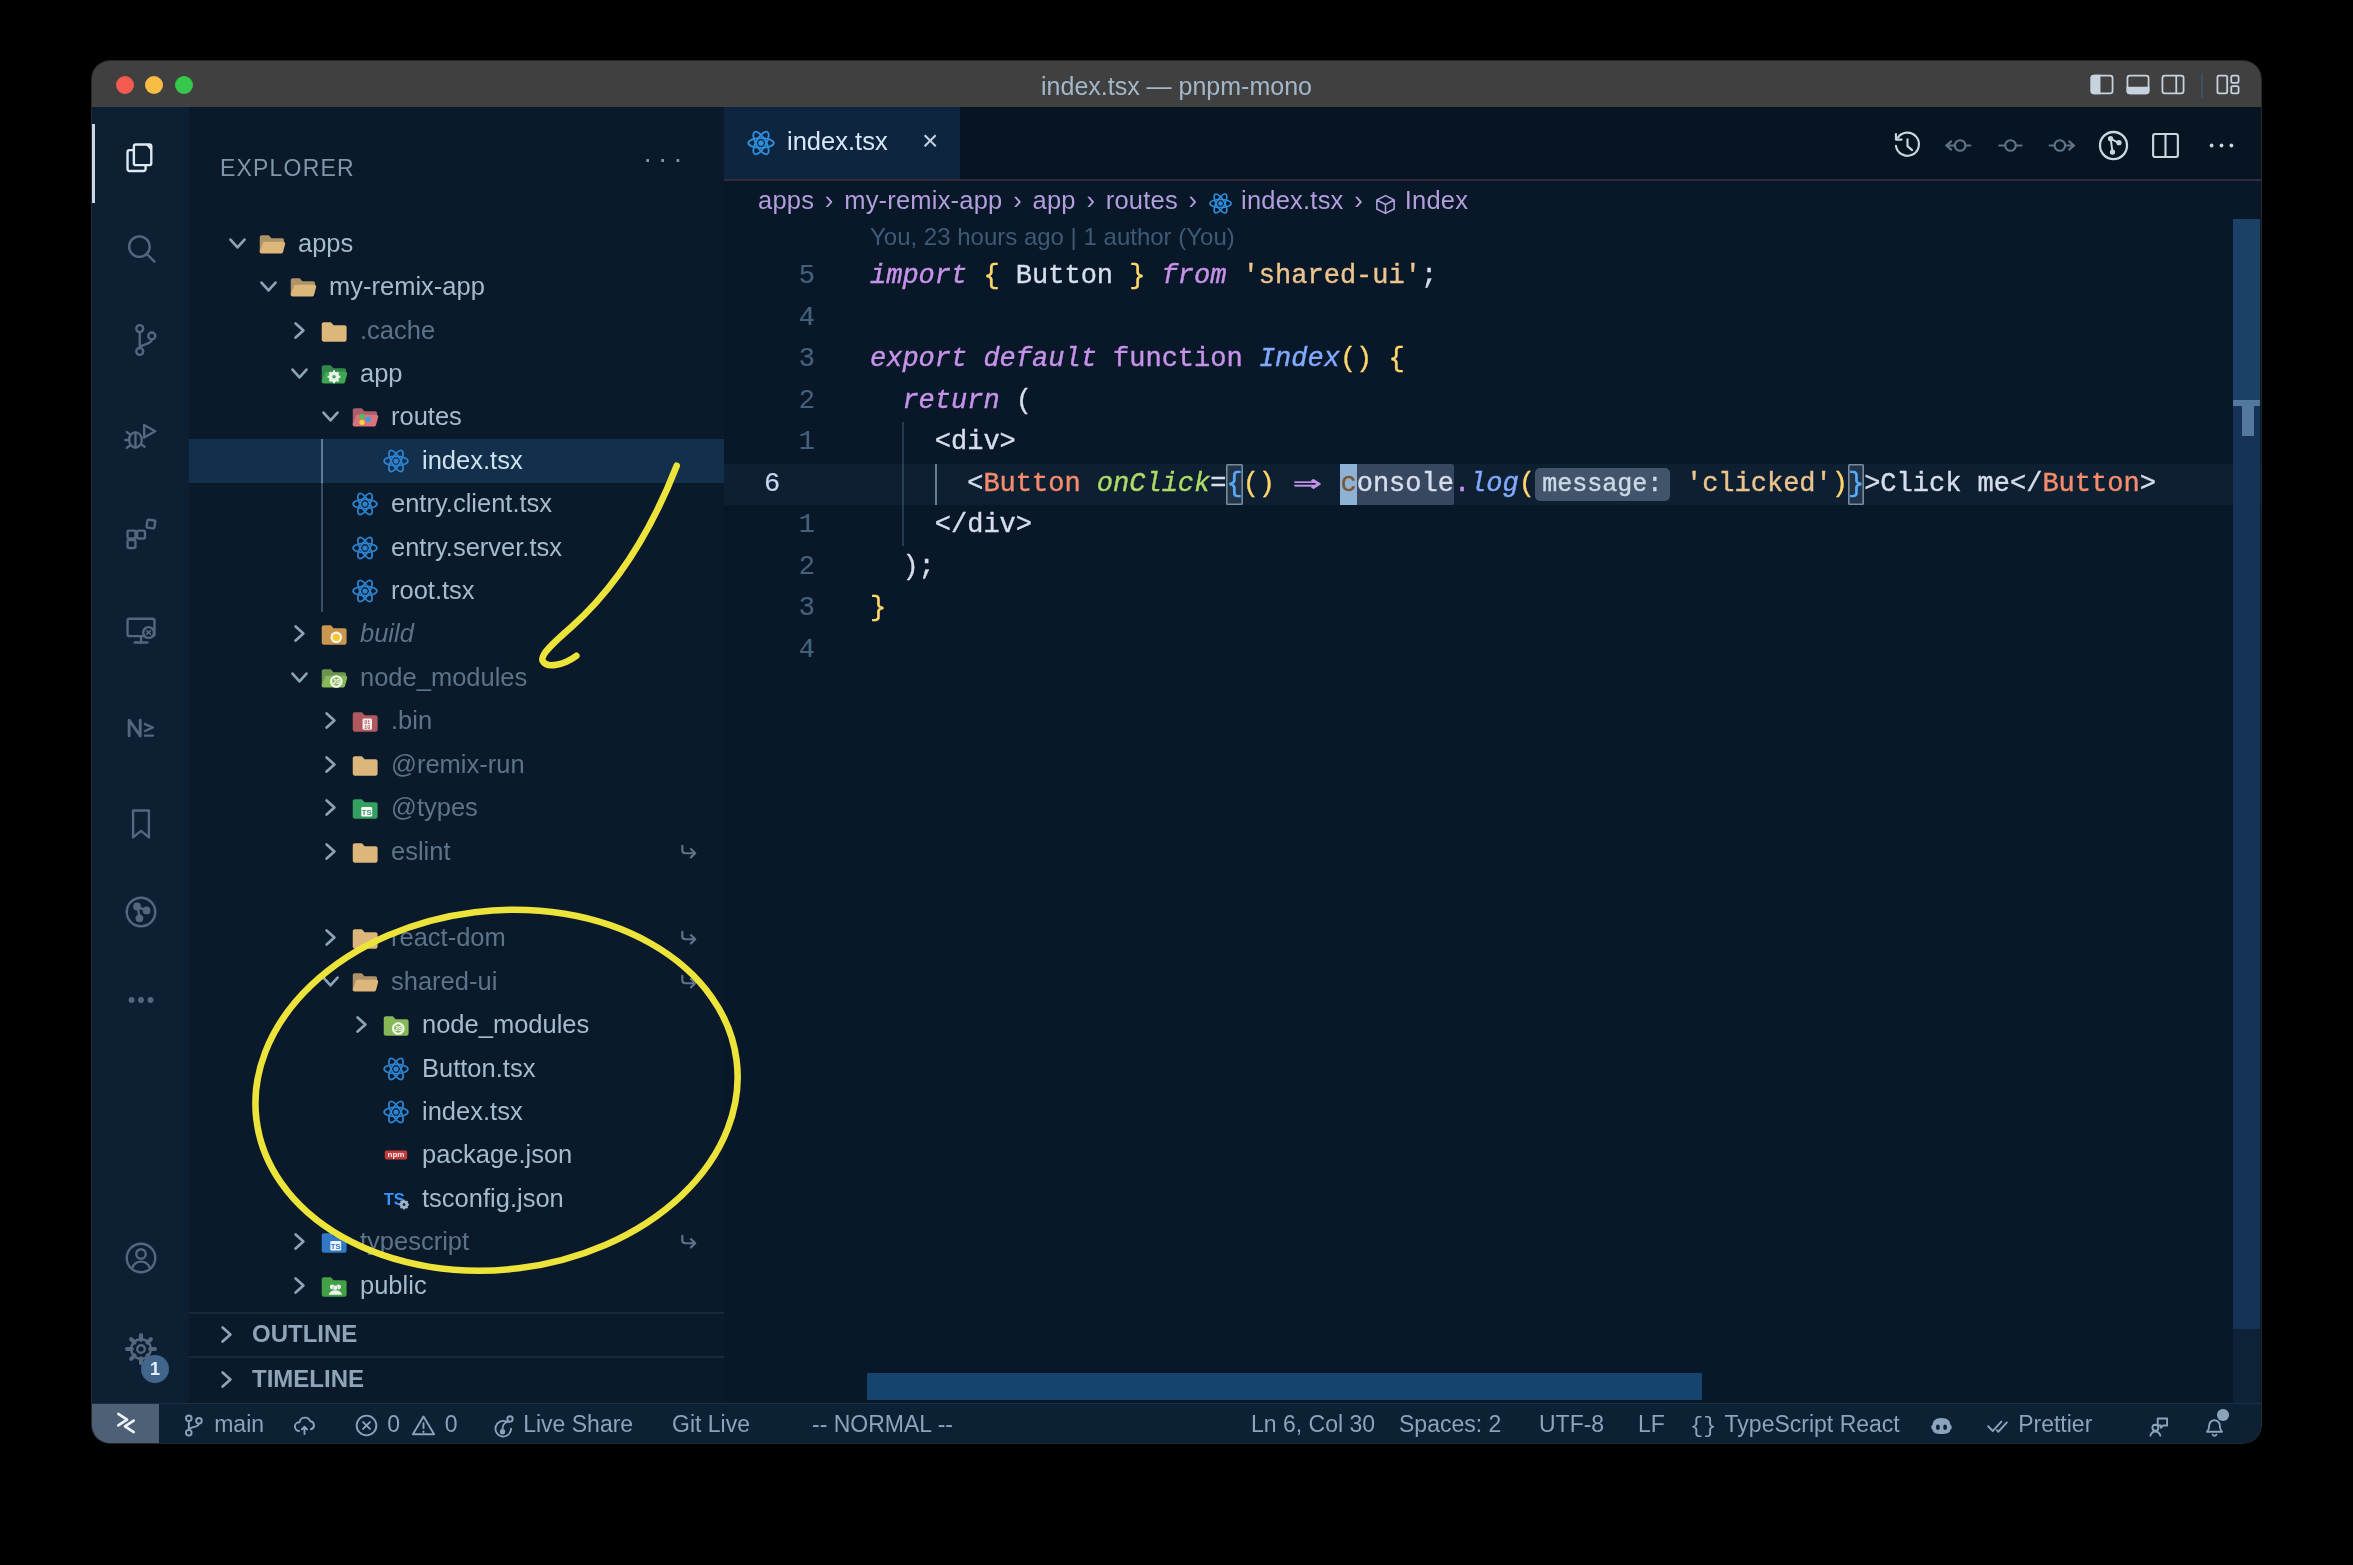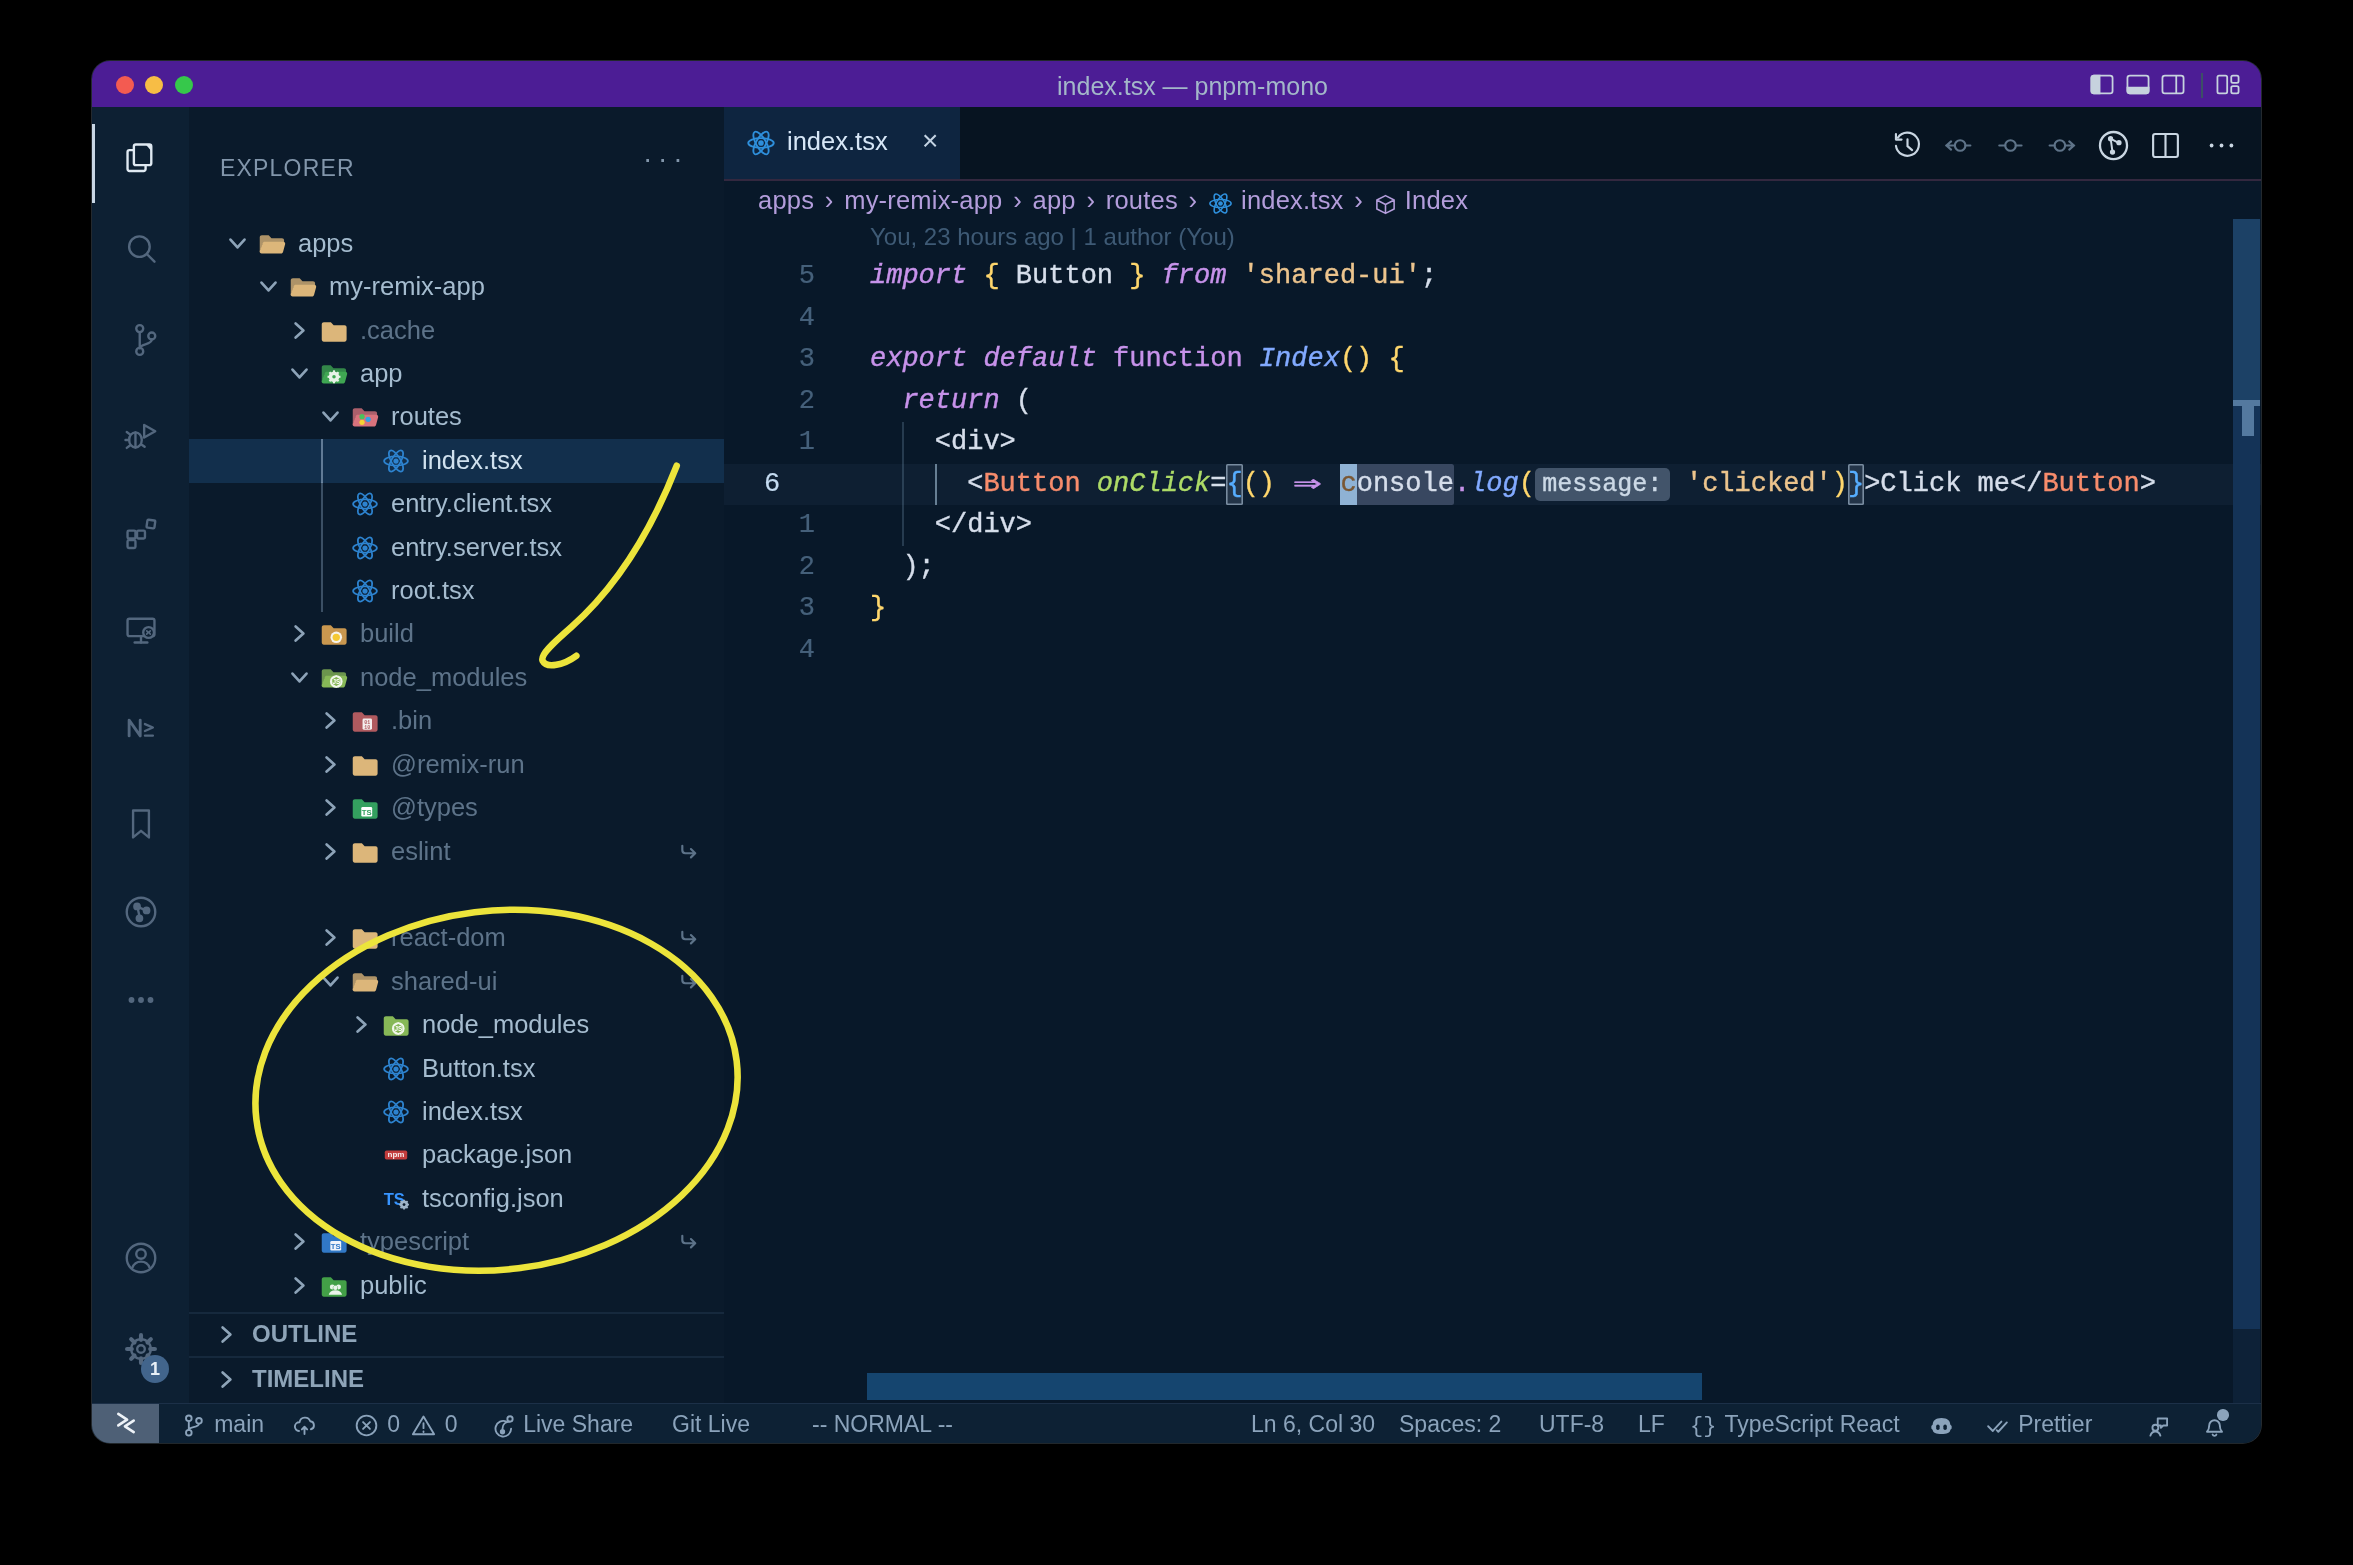--- a/index.html
+++ b/index.html
@@ -2,21 +2,21 @@
 <html style="font-size:13px"><head><meta charset="utf-8"><style>
 * { margin:0; padding:0; box-sizing:border-box; }
 html,body { width:2354px; height:1565px; background:#000; overflow:hidden;
   font-family:"Liberation Sans",sans-serif; -webkit-font-smoothing:antialiased; }
 #win { position:absolute; left:92px; top:61px; width:2169px; height:1382px;
   background:#081829; border-radius:18px; overflow:hidden;
   box-shadow:0 0 0 0.8px rgba(160,185,210,.28); }
 .abs { position:absolute; }
 
 
-#titlebar { position:absolute; left:0; top:0; width:100%; height:46px; background:#4c1d95;padding-left:16px; }
+#titlebar { position:absolute; left:0; top:0; width:100%; height:46px; background:#404040; }
 .tl { position:absolute; top:15px; width:18px; height:18px; border-radius:50%; }
 #title { position:absolute; top:10.7px; width:100%; text-align:center; font-size:25px; color:#a3b7c9; }
 
 
 #activity { position:absolute; left:0; top:46px; width:97px; height:1296px; background:#0d2033; }
 #actind { position:absolute; left:0; top:16.5px; width:3.3px; height:79px; background:#c8d6e4; }
 
 
 #sidebar { position:absolute; left:97px; top:46px; width:535px; height:1296px; background:#0a1a2b; }
 #sbhead { position:absolute; left:31px; top:48px; font-size:23px; letter-spacing:1.2px; color:#8296ab; }
@@ -291,21 +291,21 @@
           <span class="ticon" style="left:162px"><svg style="" width="28" height="28" viewBox="0 0 16 16" fill="none">
               <g stroke="#2d83cf" stroke-width="1" fill="none">
                 <ellipse cx="8" cy="8" rx="6.8" ry="2.6"></ellipse>
                 <ellipse cx="8" cy="8" rx="6.8" ry="2.6" transform="rotate(60 8 8)"></ellipse>
                 <ellipse cx="8" cy="8" rx="6.8" ry="2.6" transform="rotate(-60 8 8)"></ellipse>
               </g>
               <circle cx="8" cy="8" r="1.5" fill="#2d83cf"></circle>
             </svg></span>
           <span class="tlbl" style="left:202px">root.tsx</span>
         </div>
-<div class="trow" style="top:505px;">
+<div class="trow" style="top:505px;font-style:italic;">
           <span class="tchev" style="left:98px"><svg style="" width="25" height="25" viewBox="0 0 16 16" fill="none">
               <path d="M5.5 3.5 L10.5 8 L5.5 12.5" stroke="#8da3b8" stroke-width="1.7" fill="none" stroke-linecap="round" stroke-linejoin="round"></path>
             </svg></span>
           <span class="ticon" style="left:131px"><svg style="" width="28" height="28" viewBox="0 0 16 16" fill="none">
               <path d="M1 4.2c0-.7.5-1.2 1.2-1.2h4l1.6 1.7h6.2c.7 0 1.2.5 1.2 1.2v7c0 .7-.5 1.2-1.2 1.2H2.2c-.7 0-1.2-.5-1.2-1.2z" fill="#c9974f"></path>
               <circle cx="9.3" cy="9.9" r="3.3" fill="#f7f3ea"></circle>
               <circle cx="9.3" cy="9.9" r="2.1" fill="#f5c934"></circle>
             </svg></span>
           <span class="tlbl tdim" style="left:171px">build</span>
         </div>

